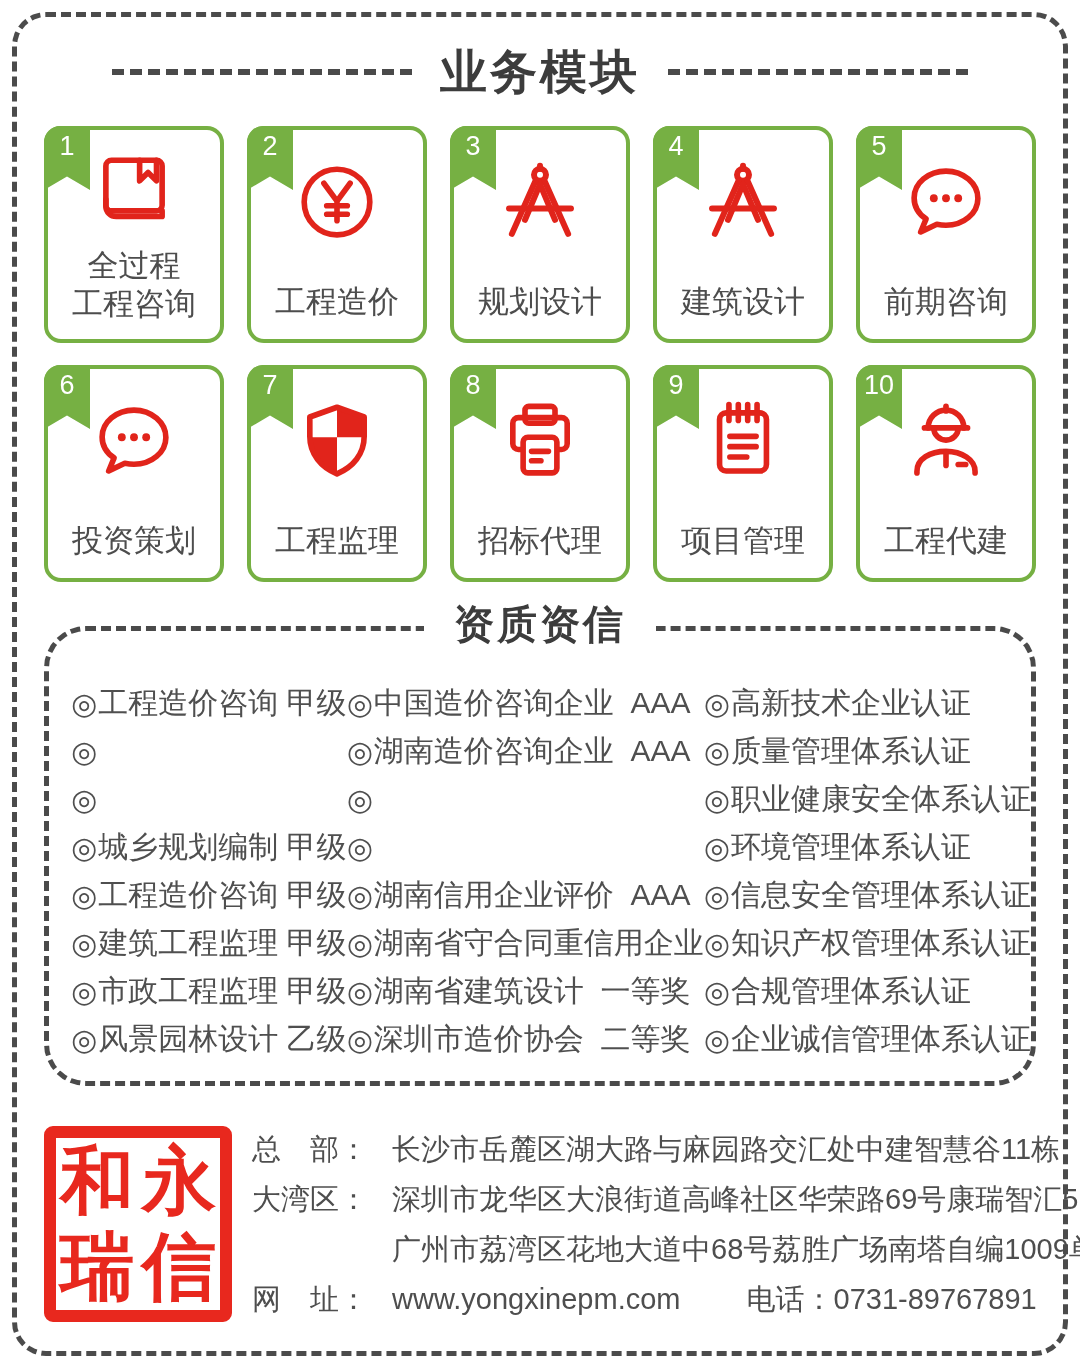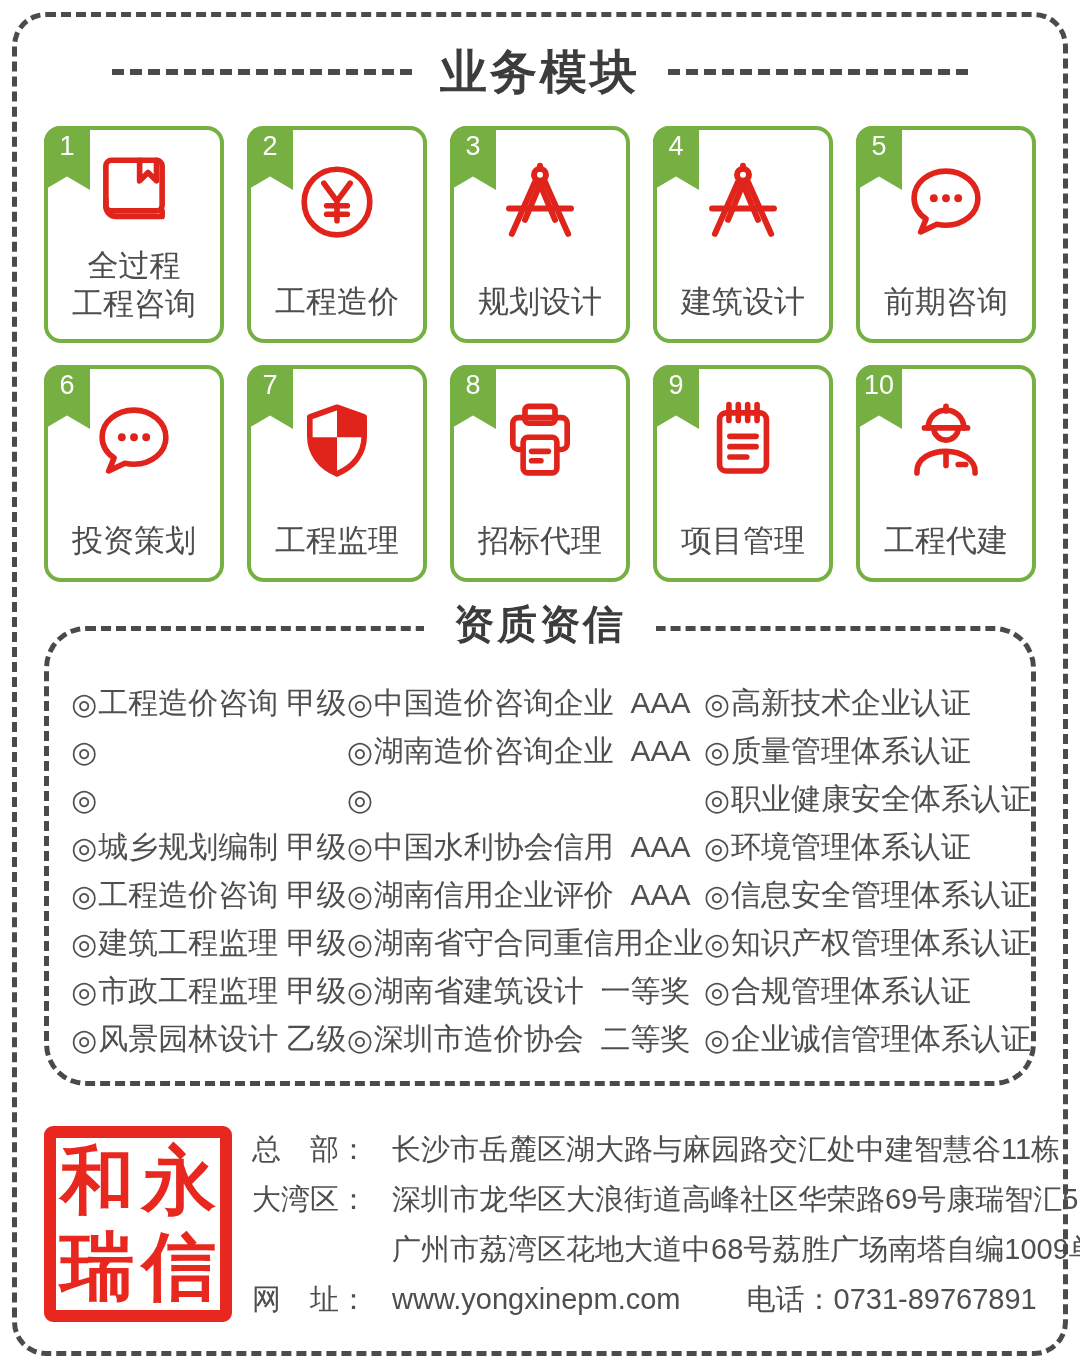--- a/index.html
+++ b/index.html
@@ -223,21 +223,21 @@
         <div class="qitem"><span class="qbullet">◎</span><span>工程造价咨询 甲级</span></div>
         <div class="qitem"><span class="qbullet">◎</span><span>建筑工程监理 甲级</span></div>
         <div class="qitem"><span class="qbullet">◎</span><span>市政工程监理 甲级</span></div>
         <div class="qitem"><span class="qbullet">◎</span><span>风景园林设计 乙级</span></div>
       </div>
 
       <div class="qcol qcol2">
         <div class="qitem"><span class="qbullet">◎</span><span>中国造价咨询企业  AAA</span></div>
         <div class="qitem"><span class="qbullet">◎</span><span>湖南造价咨询企业  AAA</span></div>
         <div class="qitem"><span class="qbullet">◎</span></div>
-        <div class="qitem"><span class="qbullet">◎</span><span>中国水利协会信用  AAA</span></div>
+        <div class="qitem"><span class="qbullet">◎</span></div>
         <div class="qitem"><span class="qbullet">◎</span><span>湖南信用企业评价  AAA</span></div>
         <div class="qitem"><span class="qbullet">◎</span><span>湖南省守合同重信用企业</span></div>
         <div class="qitem"><span class="qbullet">◎</span><span>湖南省建筑设计  一等奖</span></div>
         <div class="qitem"><span class="qbullet">◎</span><span>深圳市造价协会  二等奖</span></div>
       </div>
 
       <div class="qcol qcol3">
         <div class="qitem"><span class="qbullet">◎</span><span>高新技术企业认证</span></div>
         <div class="qitem"><span class="qbullet">◎</span><span>质量管理体系认证</span></div>
         <div class="qitem"><span class="qbullet">◎</span><span>职业健康安全体系认证</span></div>

